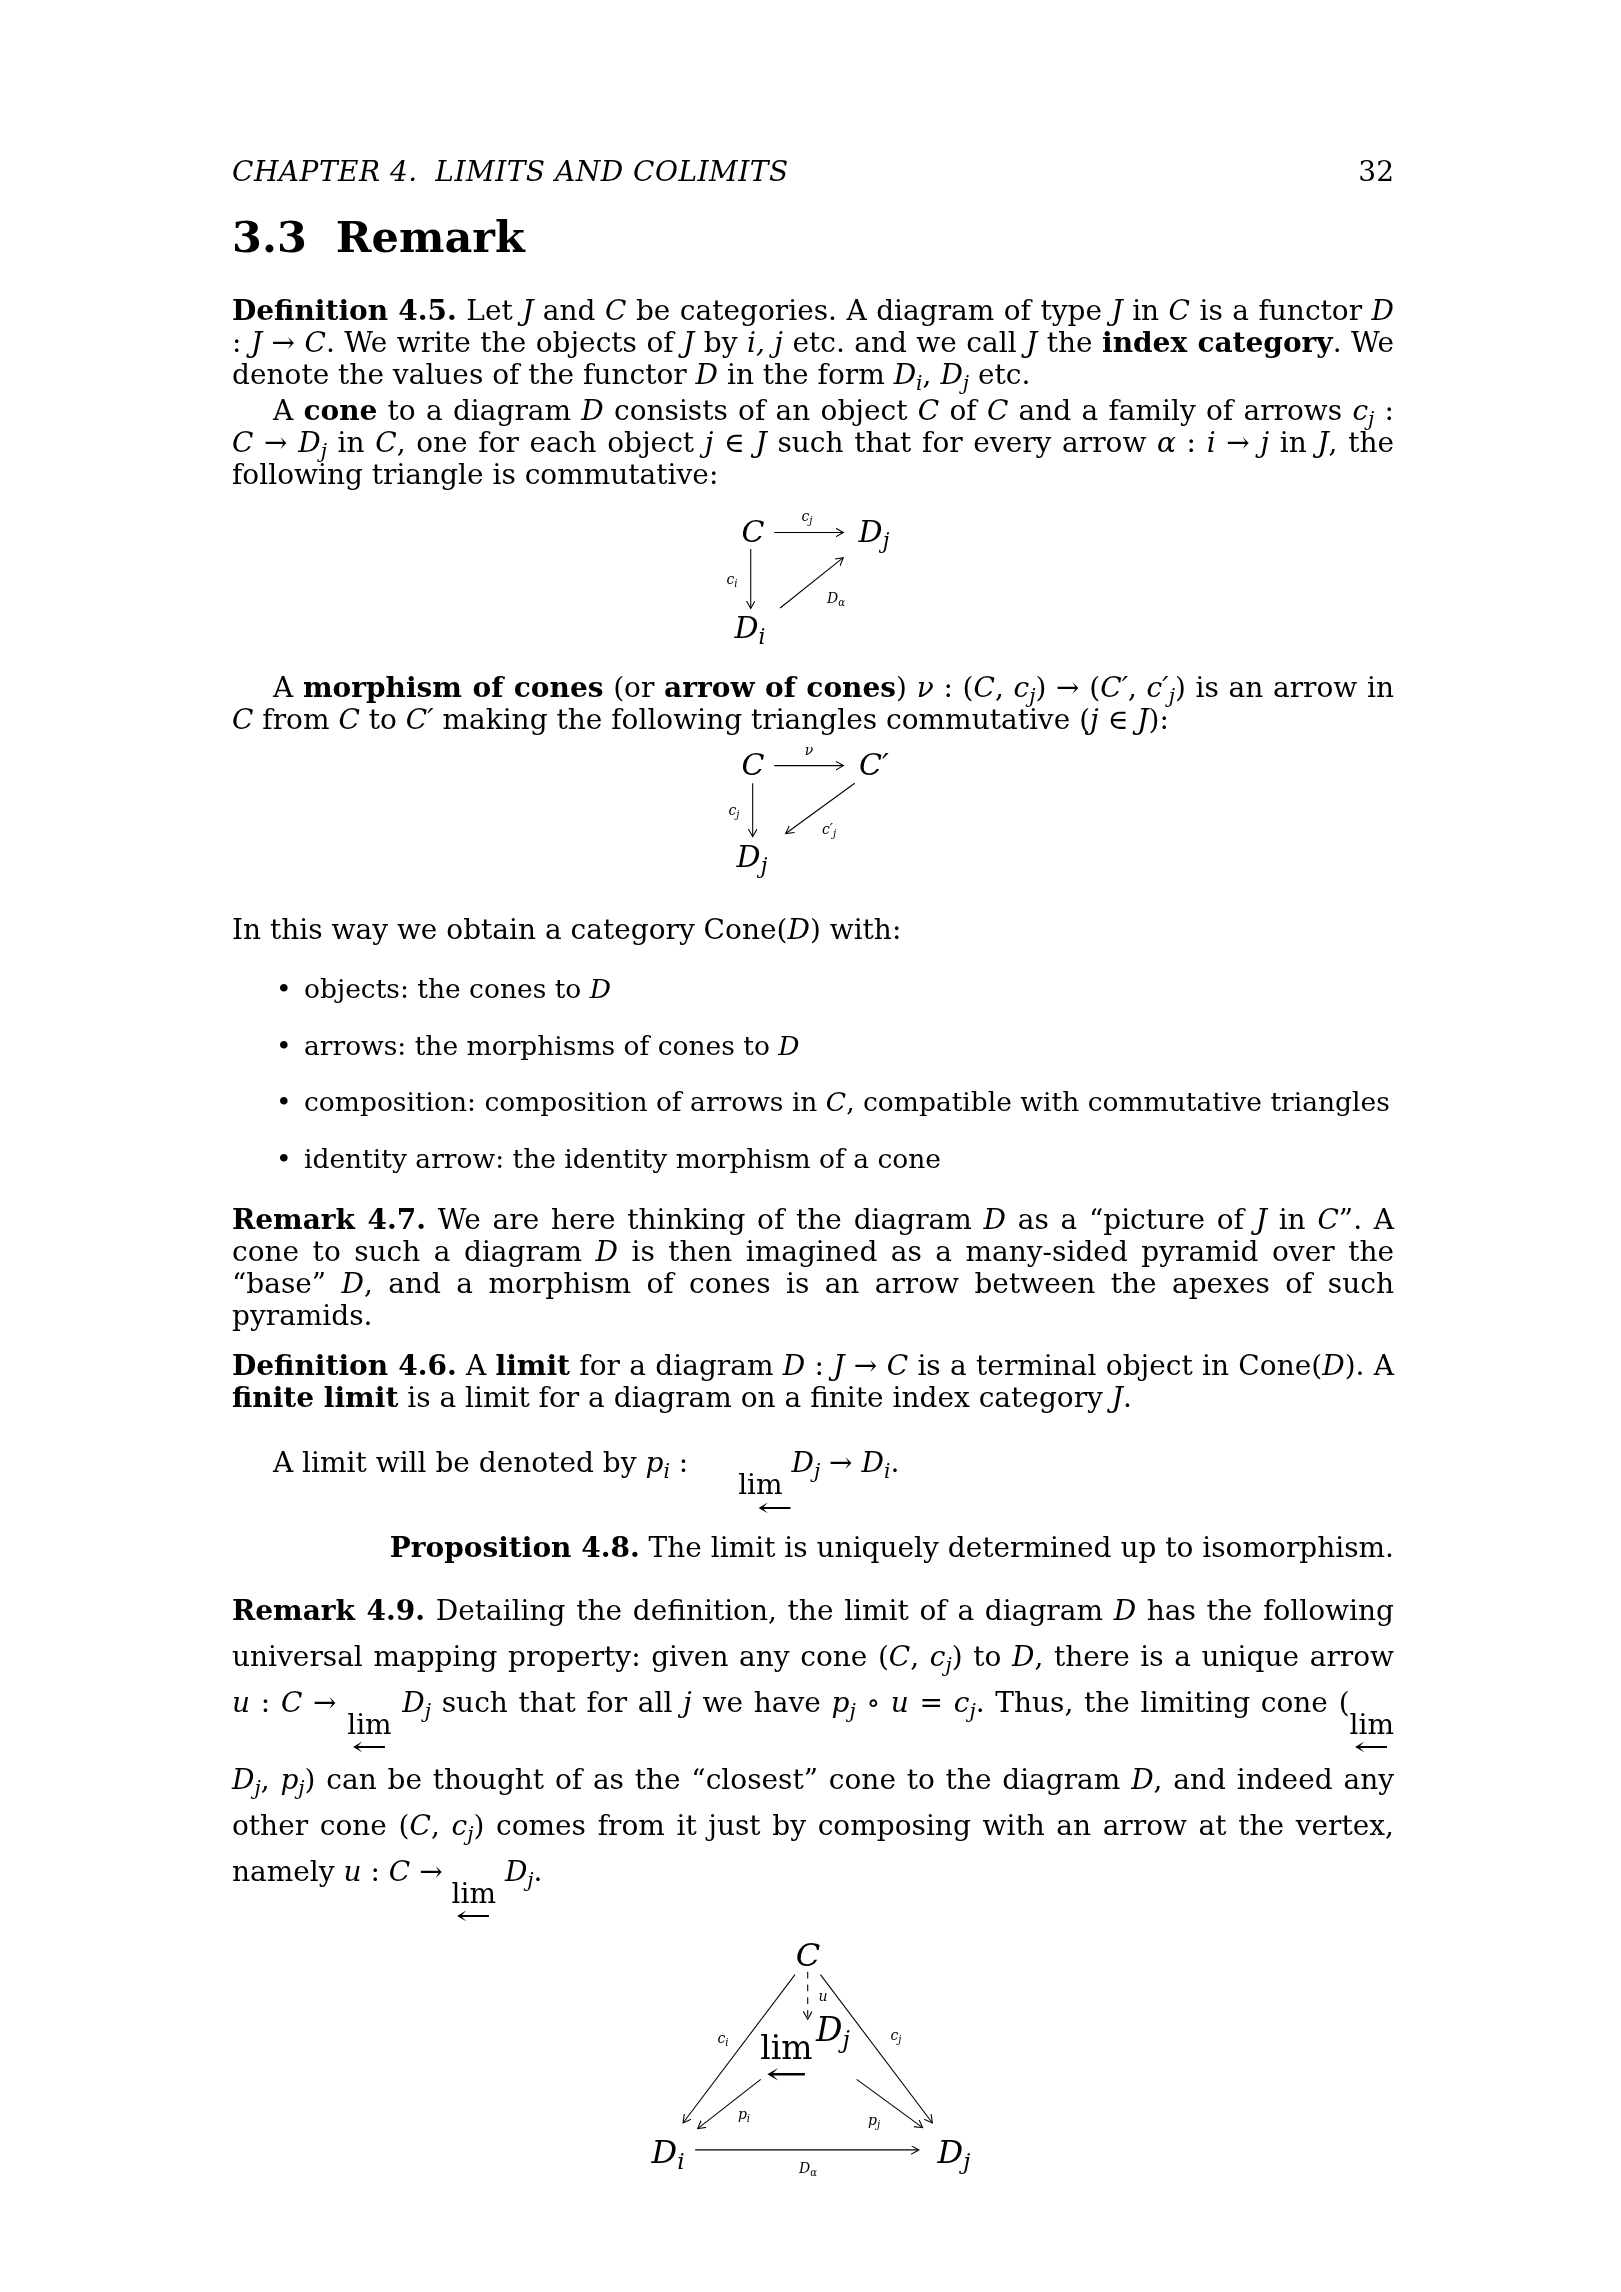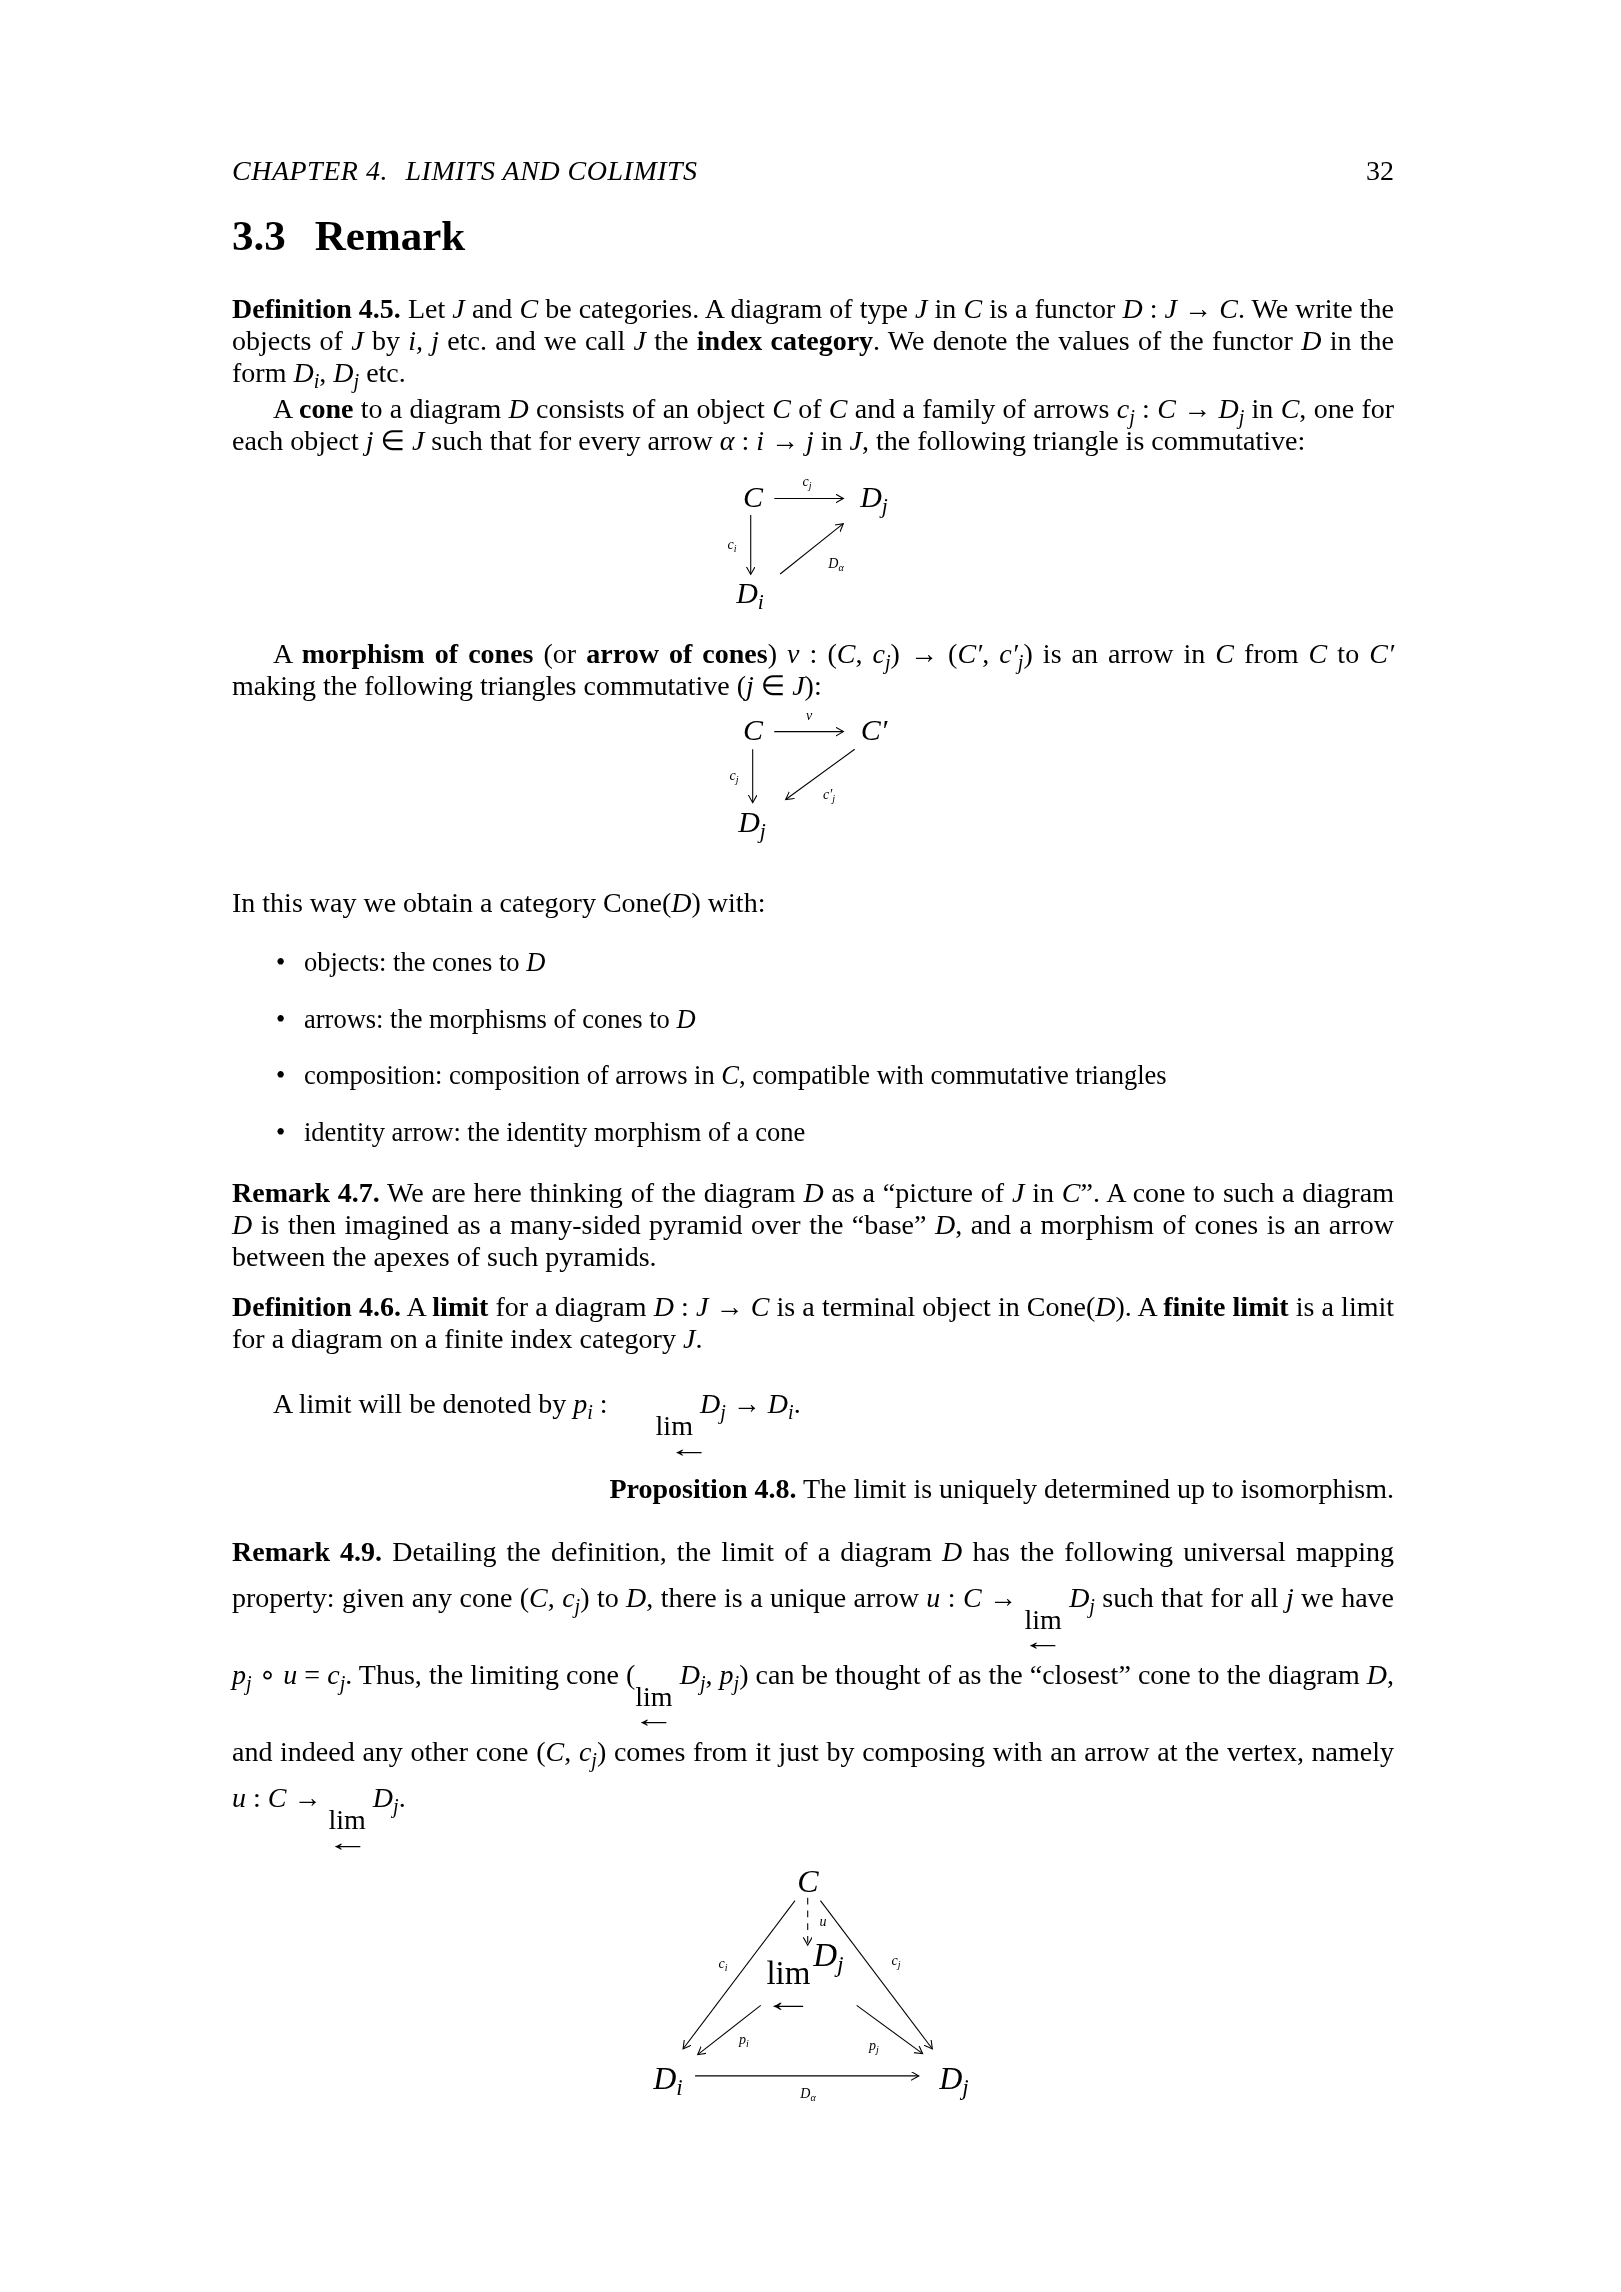--- a/index.html
+++ b/index.html
@@ -8,21 +8,20 @@
     width:1621px;height:2293px;
     background:#ffffff;
     color:#000;
     font-family:"DejaVu Serif","Liberation Serif",serif;
     overflow:hidden;
   }
   .content{
     position:absolute;
     left:232px;top:155px;
     width:1162px;
-    font-family:Liberation Serif, serif;
   }
   
   .runhead{
     display:flex;justify-content:space-between;align-items:baseline;
     font-size:28px;
   }
   .runhead .left{font-style:italic;letter-spacing:0.5px;}
   .runhead .left .chap{margin-right:17.6px;}
   
   .sectitle{
@@ -33,21 +32,21 @@
   .sectitle .num{margin-right:29px;}
   
   .para{
     font-size:28px;line-height:32px;
     text-align:justify;
   }
   .para.indent{text-indent:41px;}
   .p-def45{margin-top:33px;}
   .p-cone{margin-top:4.9px;}
   .p-morphism{margin-top:7.8px;}
-  .p-inthisway{margin-top:20px;text-align:left;}
+  .p-inthisway{margin-top:13px;text-align:left;}
   .p-remark47{margin-top:29px;}
   .p-def46{margin-top:18px;}
   .p-denoted{margin-top:23.5px;line-height:51px;text-align:left;}
   .p-prop48{margin-top:14px;text-align:right;}
   .p-remark49{margin-top:24px;line-height:46px;}
   .r-b{font-weight:bold;}
   .r-i{font-style:italic;}
   .r-cal{font-style:italic;}
   sub{font-size:0.72em;line-height:0;vertical-align:-0.28em;font-style:italic;}
   

